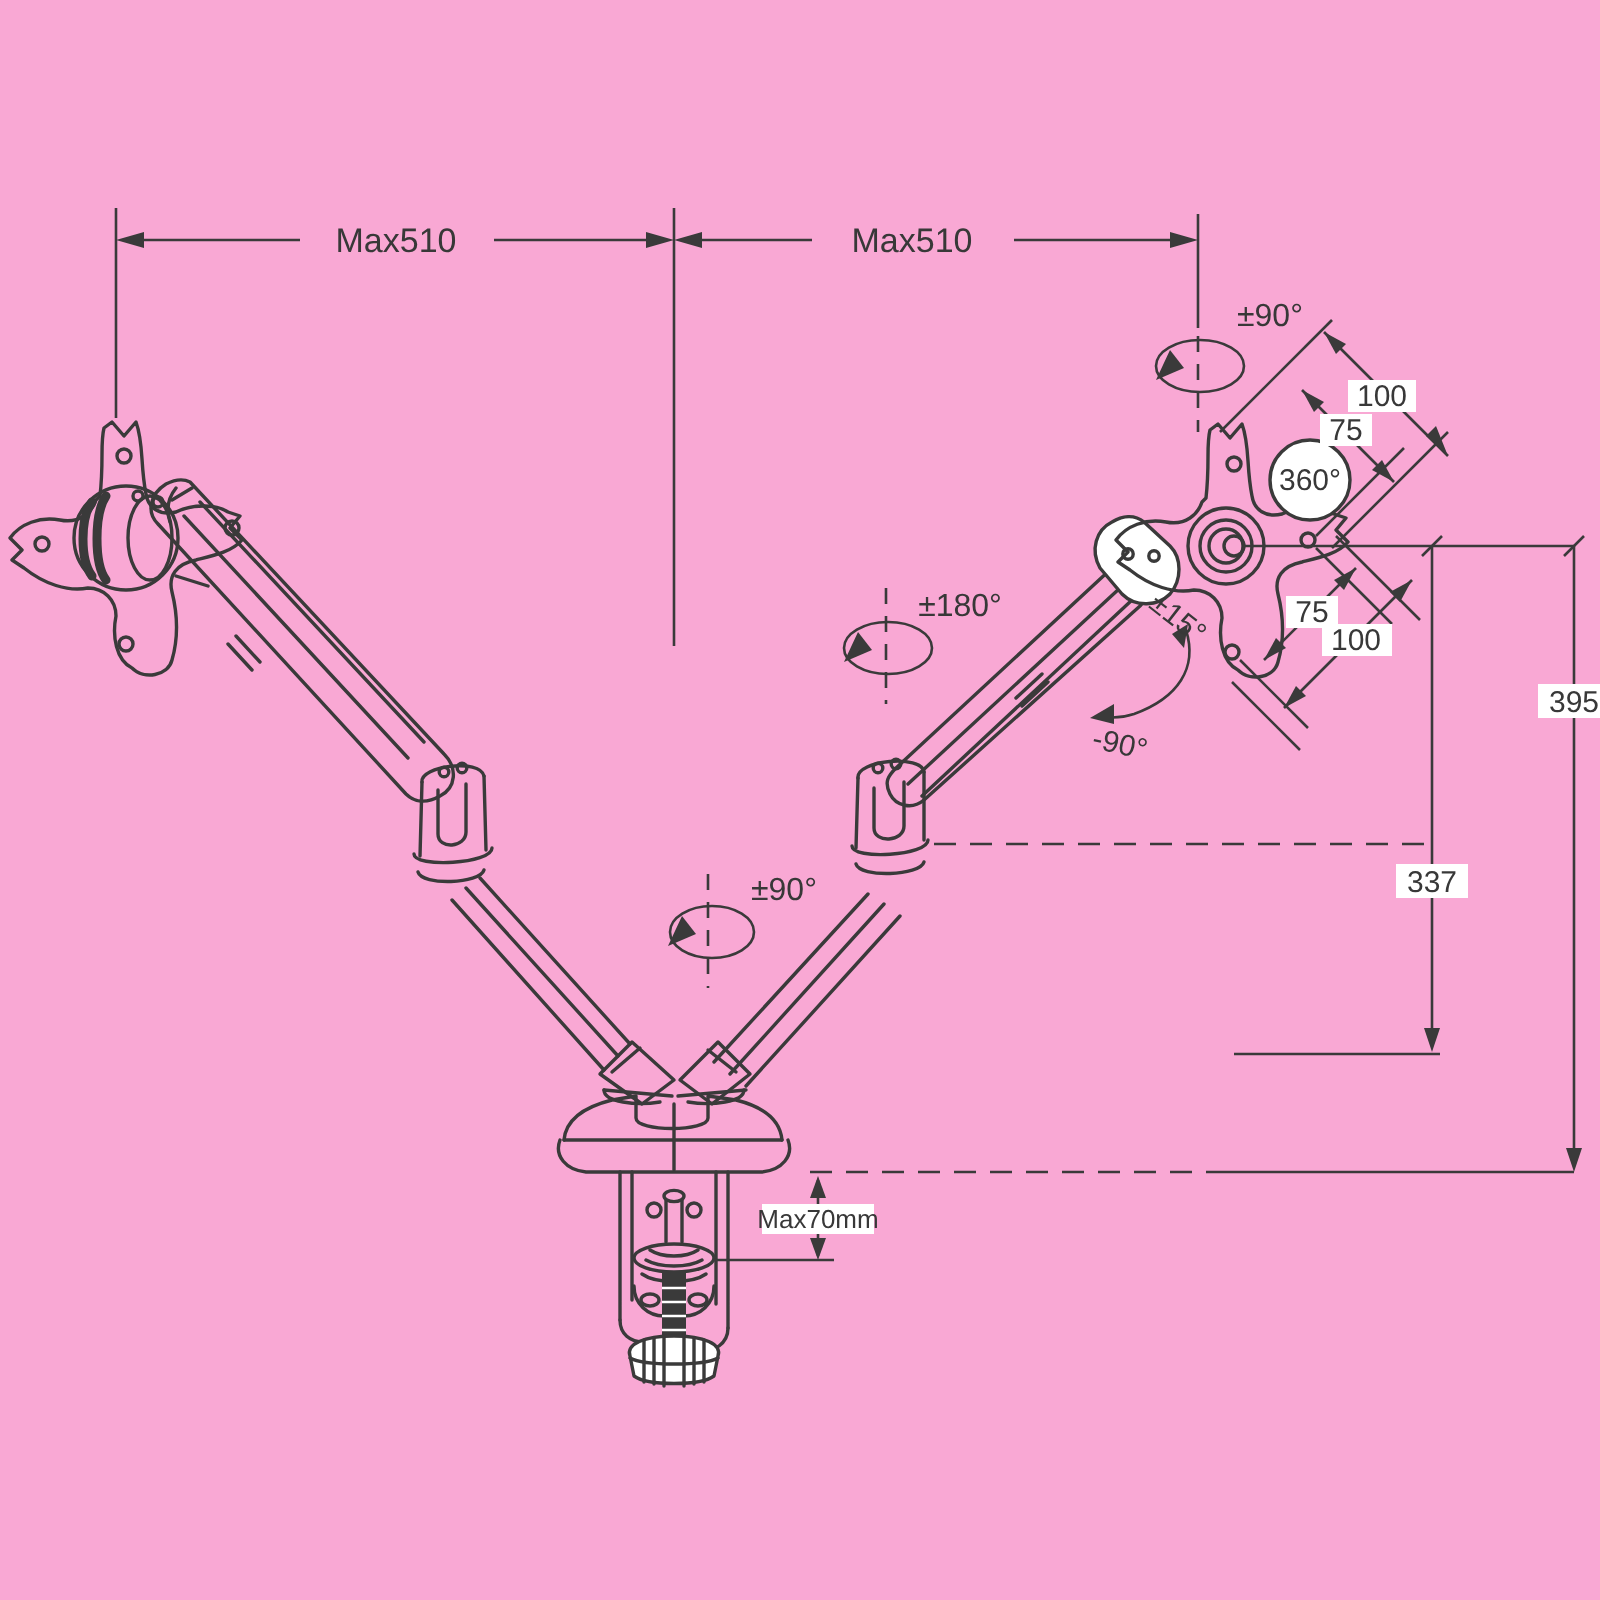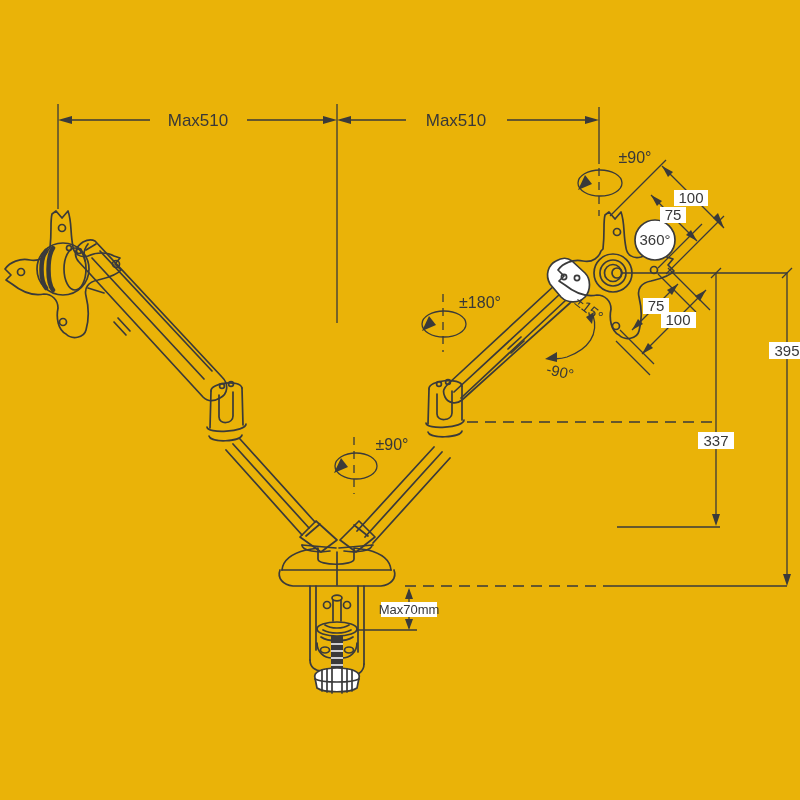--- a/index.html
+++ b/index.html
@@ -1,16 +1,16 @@
 <!DOCTYPE html>
 <html><head>
 <meta charset="utf-8">
 <style>
   html,body{margin:0;padding:0;background:#ffffff;}
-  .page{width:800px;height:800px;background:#eab308;position:relative;overflow:hidden;}
+  .page{width:800px;height:800px;background:#f9a8d4;position:relative;overflow:hidden;}
   svg{display:block;}
   
   .s{stroke:#3a3a3a;stroke-width:1.7;fill:none;stroke-linecap:round;stroke-linejoin:round;}
   .sf{stroke:#3a3a3a;stroke-width:1.7;fill:#ffffff;stroke-linejoin:round;}
   .thick{stroke:#3a3a3a;stroke-width:4.5;fill:none;stroke-linecap:round;}
   
   .d{stroke:#3a3a3a;stroke-width:1.3;fill:none;}
   .dd{stroke:#3a3a3a;stroke-width:1.3;fill:none;stroke-dasharray:11 7;}
   .dd2{stroke:#3a3a3a;stroke-width:1.3;fill:none;stroke-dasharray:8 6;}
   .a{fill:#3a3a3a;stroke:none;}

